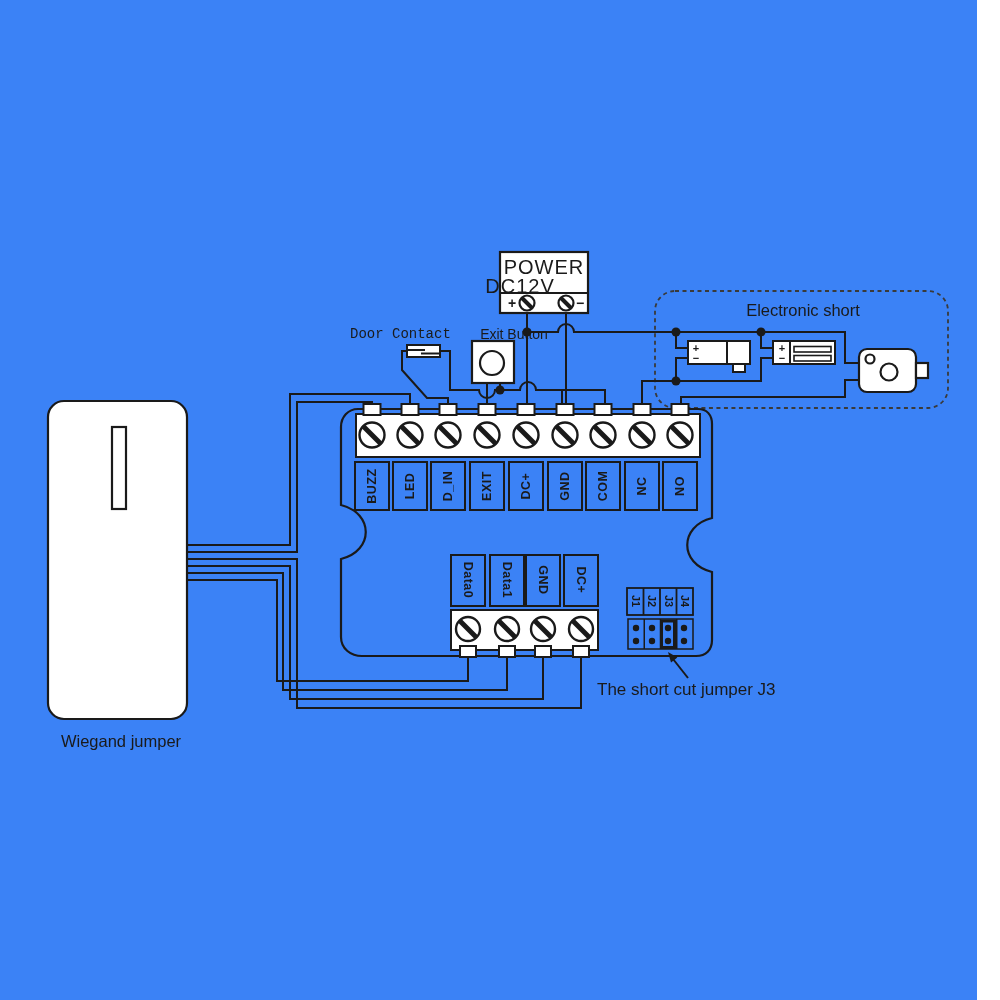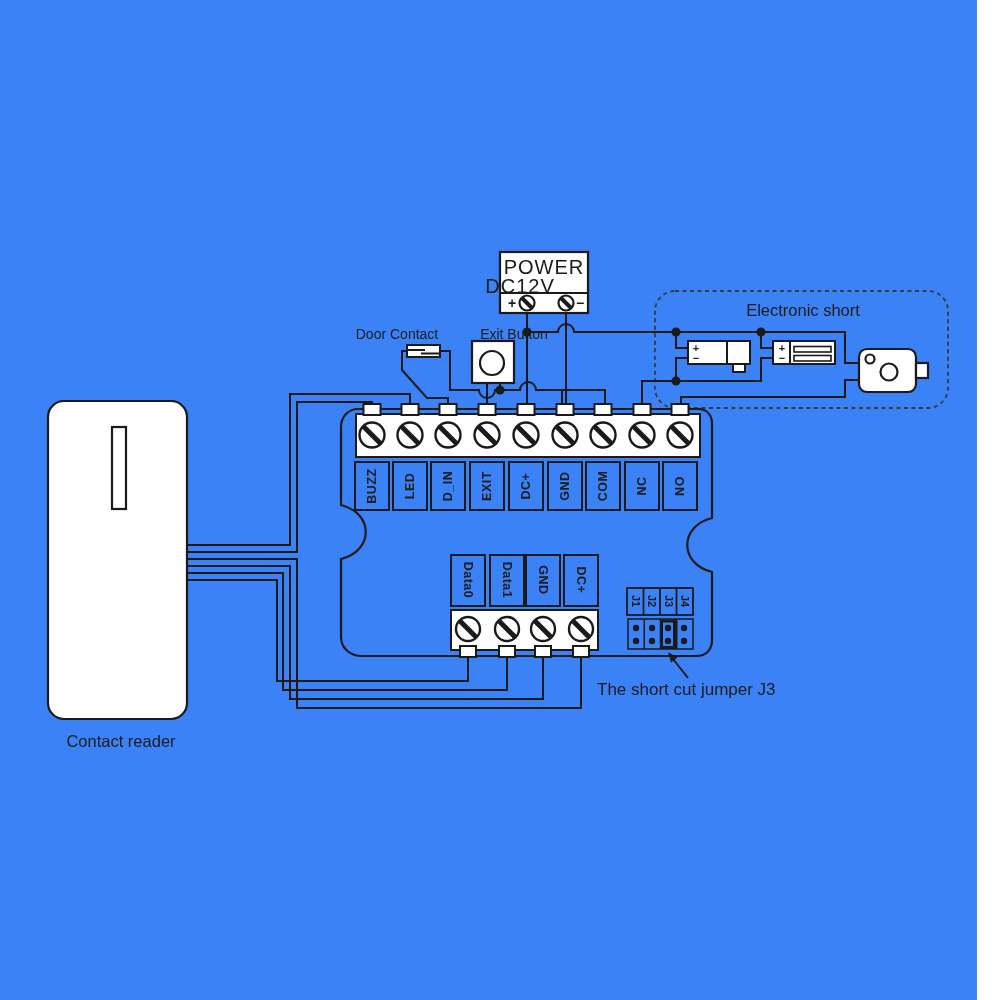--- a/index.html
+++ b/index.html
@@ -214,24 +214,24 @@
     <rect x="48" y="401" width="139" height="318" rx="16" fill="#fff"></rect>
     <rect x="112" y="427" width="14" height="82"></rect>
   </g>
 </svg>
 
 <div class="lbl center" style="left:500px;top:256px;width:88px;font-size:20px;letter-spacing:1px;">POWER</div>
 <div class="lbl center" style="left:476px;top:275px;width:88px;font-size:20px;letter-spacing:1px;">DC12V</div>
 <div class="powersign" style="left:512px;top:303px;">+</div>
 <div class="powersign" style="left:580px;top:303px;">−</div>
 
-<div class="lbl center" style="left:350px;top:326px;width:94px;font-size:14px;">Door Contact</div>
+<div class="lbl center" style="left:350px;top:326px;width:94px;font-size:14px;font-family:Liberation Mono, monospace;">Door Contact</div>
 <div class="lbl center" style="left:477px;top:326px;width:74px;font-size:14px;">Exit Button</div>
 <div class="lbl center" style="left:720px;top:301px;width:166px;font-size:16.5px;">Electronic short</div>
-<div class="lbl center" style="left:40px;top:732px;width:162px;font-size:16.5px;">Contact reader</div>
+<div class="lbl center" style="left:40px;top:732px;width:162px;font-size:16.5px;">Wiegand jumper</div>
 <div class="lbl" style="left:597px;top:680px;font-size:17px;">The short cut jumper J3</div>
 
 <div class="vlabel up" style="left:372px;top:486px;">BUZZ</div>
 <div class="vlabel up" style="left:410px;top:486px;">LED</div>
 <div class="vlabel up" style="left:448px;top:486px;">D_IN</div>
 <div class="vlabel up" style="left:487px;top:486px;">EXIT</div>
 <div class="vlabel up" style="left:526px;top:486px;">DC+</div>
 <div class="vlabel up" style="left:565px;top:486px;">GND</div>
 <div class="vlabel up" style="left:603px;top:486px;">COM</div>
 <div class="vlabel up" style="left:642px;top:486px;">NC</div>

